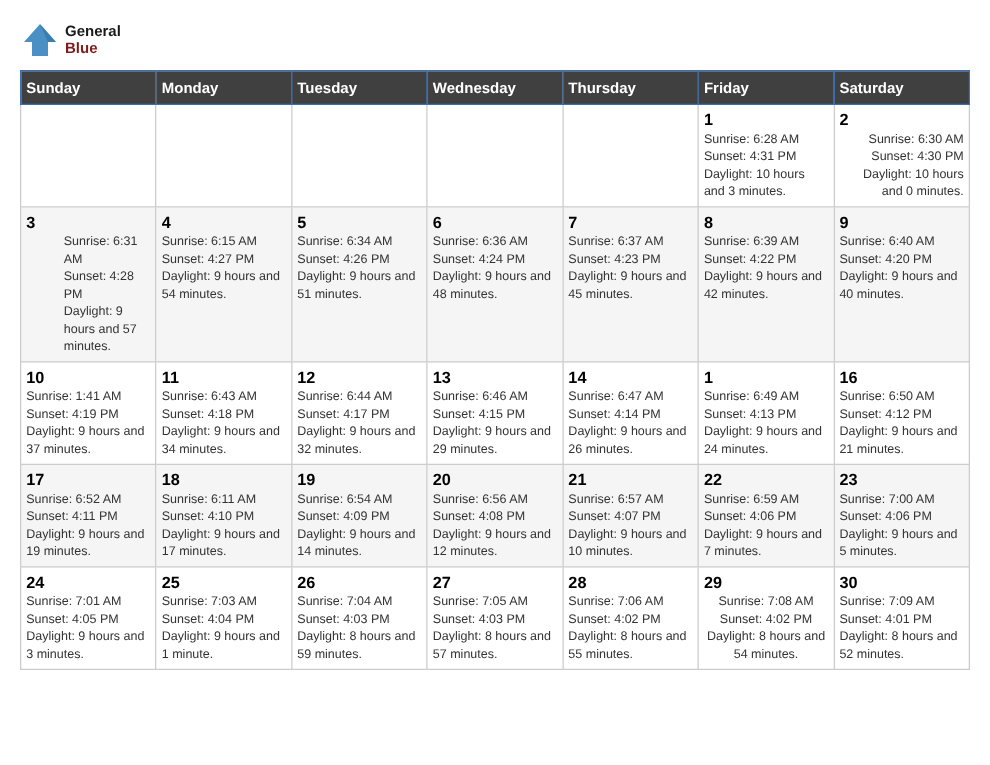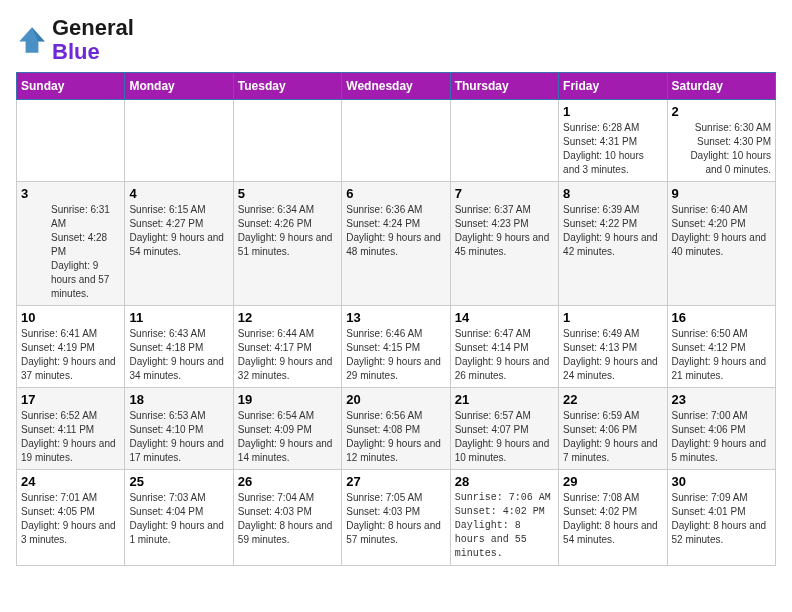--- a/index.html
+++ b/index.html
@@ -15,21 +15,21 @@
       justify-content: space-between;
       align-items: flex-start;
       margin-bottom: 8px;
     }
     .logo {
       display: flex;
       align-items: center;
       gap: 4px;
     }
     .logo-text {
-      font-size: 22px;
+      font-size: 12px;
       font-weight: bold;
       color: #1a1a1a;
       line-height: 1.1;
     }
     .logo-icon {
       width: 32px;
       height: 32px;
     }
     .title-block {
       text-align: right;
@@ -42,21 +42,21 @@
     .location {
       font-size: 16px;
       color: #555;
     }
     .calendar {
       width: 100%;
       border-collapse: collapse;
       font-size: 11px;
     }
     .calendar th {
-      background: #a21caf;
+      background: #404040;
       color: #fff;
       padding: 6px 4px;
       text-align: left;
       font-size: 12px;
       border: 1px solid #3a6eaf;
     }
     .calendar td {
       border: 1px solid #ccc;
       vertical-align: top;
       padding: 4px;
@@ -86,21 +86,21 @@
 <body>
 
 <div class="header">
   <div class="logo">
     <svg class="logo-icon" viewBox="0 0 40 40">
       <polygon points="20,4 36,22 28,22 28,36 12,36 12,22 4,22" fill="#4a90c4"></polygon>
       <polygon points="20,4 36,22 28,22" fill="#2a6a9a" opacity="0.5"></polygon>
     </svg>
     <div class="logo-text">
       <div>General</div>
-      <div style="color:#6d28d9">Blue</div>
+      <div style="color:#7f1d1d">Blue</div>
     </div>
   </div>
   <div class="title-block">
     <div class="month-title"></div>
     <div class="location"></div>
   </div>
 </div>
 
 <table class="calendar">
   <thead>
@@ -174,21 +174,21 @@
         <td>
           <span class="day-num">9</span>
           <div class="day-info" style="white-space: pre-line;">Sunrise: 6:40 AM
 Sunset: 4:20 PM
 Daylight: 9 hours and 40 minutes.</div>
         </td>
       </tr>
       <tr>
         <td>
           <span class="day-num">10</span>
-          <div class="day-info" style="white-space: pre-line;">Sunrise: 6:41 AM
+          <div class="day-info" style="white-space: pre-line;">Sunrise: 1:41 AM
 Sunset: 4:19 PM
 Daylight: 9 hours and 37 minutes.</div>
         </td>
         <td>
           <span class="day-num">11</span>
           <div class="day-info" style="white-space: pre-line;">Sunrise: 6:43 AM
 Sunset: 4:18 PM
 Daylight: 9 hours and 34 minutes.</div>
         </td>
         <td>
@@ -224,21 +224,21 @@
       </tr>
       <tr>
         <td>
           <span class="day-num">17</span>
           <div class="day-info" style="white-space: pre-line;">Sunrise: 6:52 AM
 Sunset: 4:11 PM
 Daylight: 9 hours and 19 minutes.</div>
         </td>
         <td>
           <span class="day-num">18</span>
-          <div class="day-info" style="white-space: pre-line;">Sunrise: 6:53 AM
+          <div class="day-info" style="white-space: pre-line;">Sunrise: 6:11 AM
 Sunset: 4:10 PM
 Daylight: 9 hours and 17 minutes.</div>
         </td>
         <td>
           <span class="day-num">19</span>
           <div class="day-info" style="white-space: pre-line;">Sunrise: 6:54 AM
 Sunset: 4:09 PM
 Daylight: 9 hours and 14 minutes.</div>
         </td>
         <td>
@@ -286,27 +286,27 @@
 Daylight: 8 hours and 59 minutes.</div>
         </td>
         <td>
           <span class="day-num">27</span>
           <div class="day-info" style="white-space: pre-line;">Sunrise: 7:05 AM
 Sunset: 4:03 PM
 Daylight: 8 hours and 57 minutes.</div>
         </td>
         <td>
           <span class="day-num">28</span>
-          <div class="day-info" style="white-space: pre-line; font-family: Liberation Mono, monospace;">Sunrise: 7:06 AM
+          <div class="day-info" style="white-space: pre-line;">Sunrise: 7:06 AM
 Sunset: 4:02 PM
 Daylight: 8 hours and 55 minutes.</div>
         </td>
         <td>
           <span class="day-num">29</span>
-          <div class="day-info" style="white-space: pre-line;">Sunrise: 7:08 AM
+          <div class="day-info" style="white-space: pre-line; text-align: center;">Sunrise: 7:08 AM
 Sunset: 4:02 PM
 Daylight: 8 hours and 54 minutes.</div>
         </td>
         <td>
           <span class="day-num">30</span>
           <div class="day-info" style="white-space: pre-line;">Sunrise: 7:09 AM
 Sunset: 4:01 PM
 Daylight: 8 hours and 52 minutes.</div>
         </td>
       </tr>

